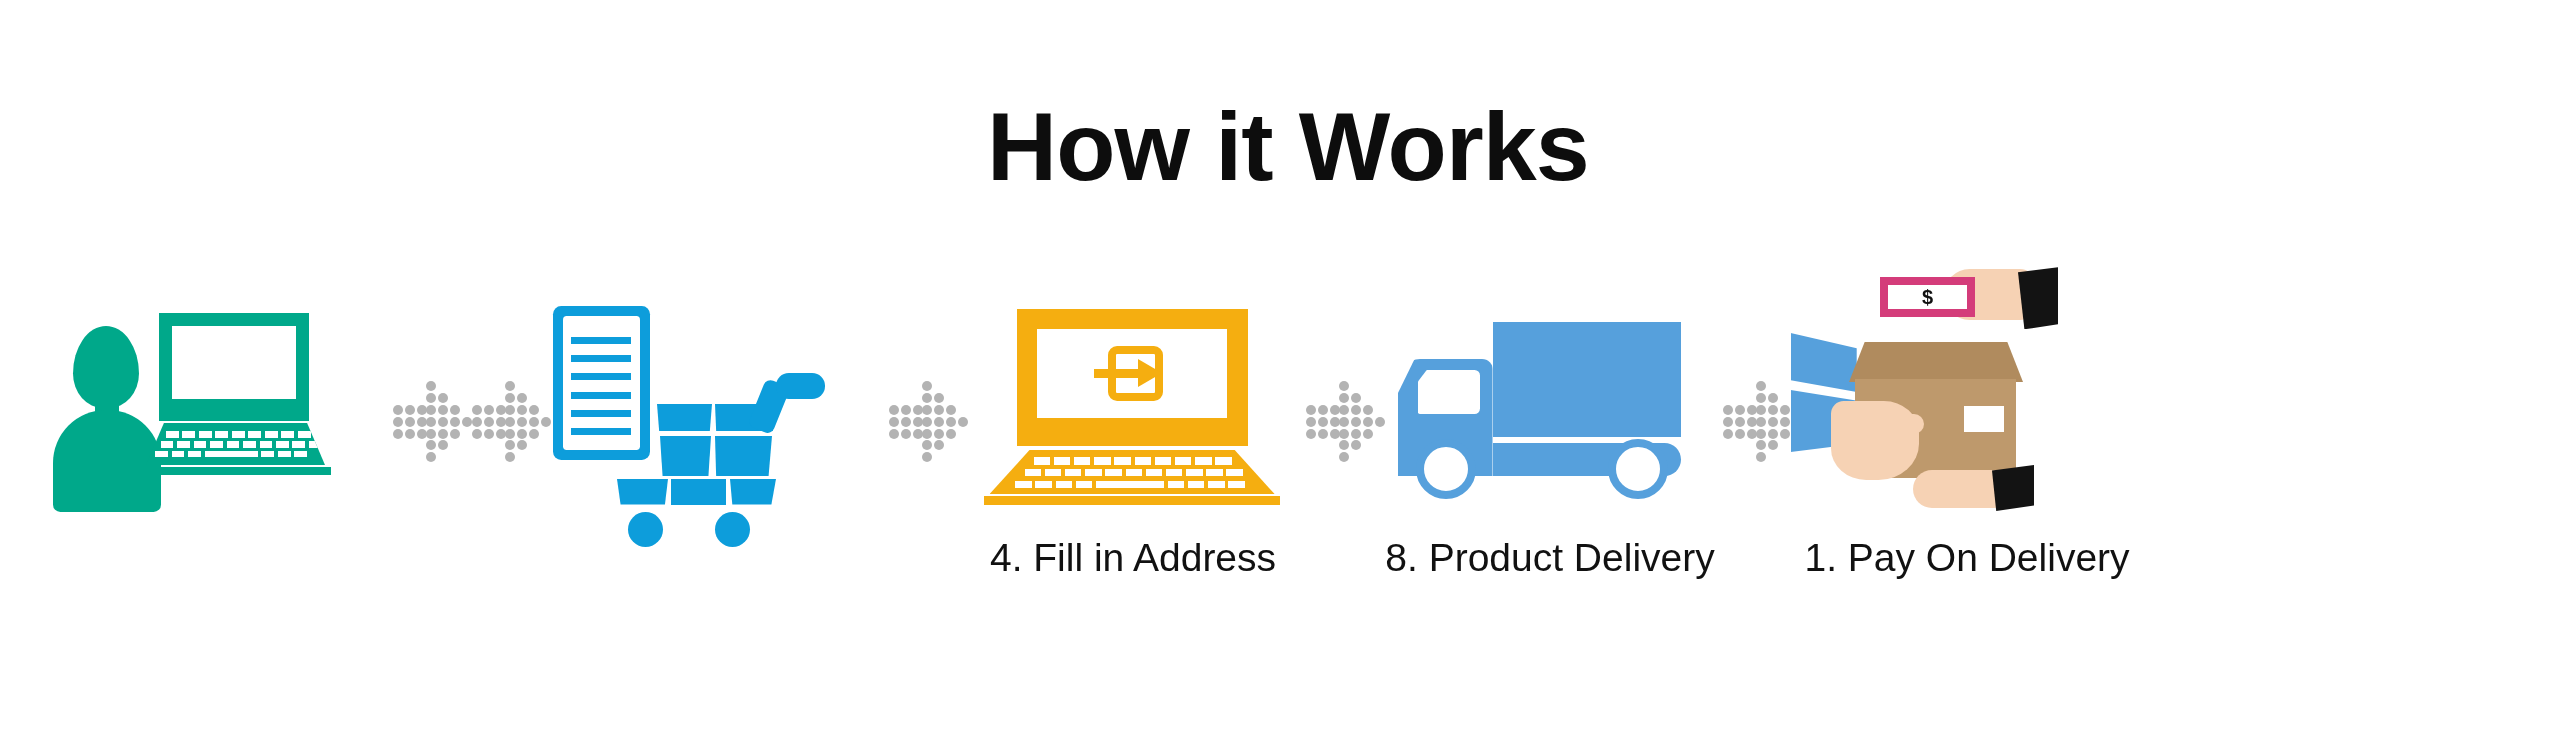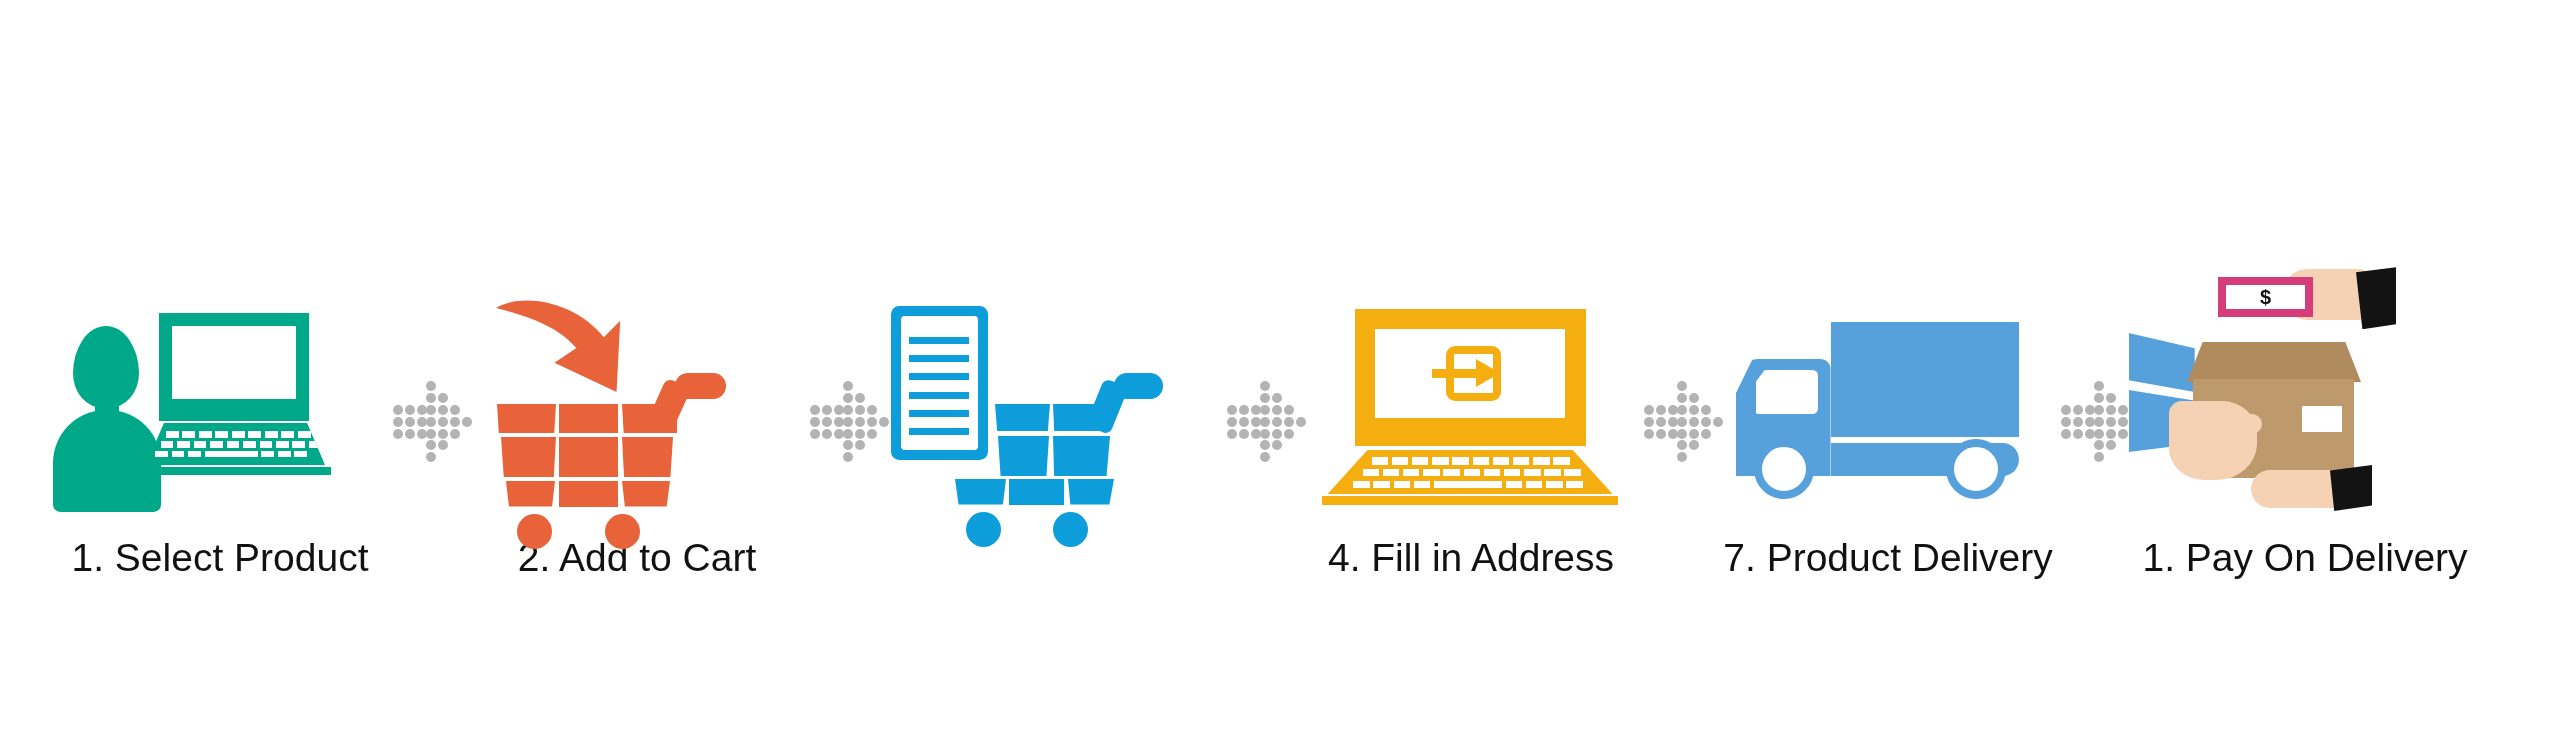--- a/index.html
+++ b/index.html
@@ -295,20 +295,21 @@
     display:flex;align-items:center;justify-content:center;
     font-size:20px;font-weight:700;color:#111;
     line-height:1;
   }
 </style>
 </head>
 <body>
 
 <div class="page">
 
+  <div class="title">How it Works</div>
 
   <div class="steps">
 
     <div class="step">
       <div class="art">
         <div class="s1" style="--teal:#00a88a">
           <div class="head"></div>
           <div class="neck"></div>
           <div class="body"></div>
           <div class="lid"></div>
@@ -343,21 +344,20 @@
               <span class="key" style="width:12.8px"></span>
                 <span class="key" style="width:53px"></span>
               <span class="key" style="width:12.8px"></span>
                 <span class="key" style="width:12.8px"></span>
               <span class="key" style="width:12.8px"></span>
             </div>
           </div>
           <div class="base"></div>
         </div>
       </div>
-      <div class="caption">1. Select Product</div>
     </div>
 
     <div class="sep">
       <div class="dotgrid">
         <span class="dot" style="left:33px;top:0px"></span>
         <span class="dot" style="left:33px;top:12px"></span>
           <span class="dot" style="left:45px;top:12px"></span>
         <span class="dot" style="left:0px;top:24px"></span>
           <span class="dot" style="left:12px;top:24px"></span>
         <span class="dot" style="left:24px;top:24px"></span>
@@ -376,48 +376,20 @@
         <span class="dot" style="left:24px;top:48px"></span>
           <span class="dot" style="left:33px;top:48px"></span>
         <span class="dot" style="left:45px;top:48px"></span>
           <span class="dot" style="left:57px;top:48px"></span>
         <span class="dot" style="left:33px;top:59px"></span>
           <span class="dot" style="left:45px;top:59px"></span>
         <span class="dot" style="left:33px;top:71px"></span>
       </div>
     </div>
 
-    <div class="step">
-      <div class="art">
-        <div class="cartwrap s2" style="--c:#e8633a">
-          <svg class="arrow" viewBox="0 0 170 126">
-            <path d="M4 12 C 34 -6, 92 6, 122 44 L 140 26 L 136 104 L 68 72 L 92 56 C 70 30, 34 20, 4 12 Z" fill="#e8633a"></path>
-          </svg>
-
-          <div class="cbar" style="left:29px;top:102px;width:59px;height:29px;clip-path:polygon(0 0,100% 0,97% 100%,3% 100%)"></div>
-          <div class="cbar" style="left:91px;top:102px;width:59px;height:29px;"></div>
-          <div class="cbar" style="left:154px;top:102px;width:55px;height:29px;clip-path:polygon(0 0,100% 0,100% 100%,3% 100%)"></div>
-
-          <div class="cbar" style="left:33px;top:135px;width:55px;height:40px;clip-path:polygon(0 0,100% 0,96% 100%,5% 100%)"></div>
-          <div class="cbar" style="left:91px;top:135px;width:59px;height:40px;"></div>
-          <div class="cbar" style="left:154px;top:135px;width:51px;height:40px;clip-path:polygon(0 0,100% 0,95% 100%,4% 100%)"></div>
-
-          <div class="cbar" style="left:38px;top:179px;width:49px;height:25.6px;clip-path:polygon(0 0,100% 0,94% 100%,6% 100%)"></div>
-          <div class="cbar" style="left:91px;top:179px;width:59px;height:25.6px;"></div>
-          <div class="cbar" style="left:154px;top:179px;width:48px;height:25.6px;clip-path:polygon(0 0,100% 0,93% 100%,6% 100%)"></div>
-
-          <div class="chandle" style="left:187px;top:79px;width:27.4px;height:51px;transform:rotate(24deg);border-radius:7.3px"></div>
-          <div class="chandle" style="left:207px;top:71px;width:51px;height:25.6px;border-radius:12.8px"></div>
-
-          <div class="cwheel" style="left:49px;top:212px;width:35px;height:35px"></div>
-          <div class="cwheel" style="left:137px;top:212px;width:35px;height:35px"></div>
-        </div>
-      </div>
-      <div class="caption">2. Add to Cart</div>
-    </div>
 
     <div class="sep">
       <div class="dotgrid">
         <span class="dot" style="left:33px;top:0px"></span>
         <span class="dot" style="left:33px;top:12px"></span>
           <span class="dot" style="left:45px;top:12px"></span>
         <span class="dot" style="left:0px;top:24px"></span>
           <span class="dot" style="left:12px;top:24px"></span>
         <span class="dot" style="left:24px;top:24px"></span>
           <span class="dot" style="left:33px;top:24px"></span>
@@ -585,21 +557,21 @@
       <div class="art">
         <div class="s1 s5" style="--tblue:#56a0dc">
           <div class="cargo"></div>
           <div class="chassis"></div>
           <div class="cab"></div>
           <div class="window"></div>
           <div class="wheel" style="left:35px;top:137px"></div>
           <div class="wheel" style="left:227px;top:137px"></div>
         </div>
       </div>
-      <div class="caption">7. Product Delivery</div>
+      <div class="caption">8. Product Delivery</div>
     </div>
 
     <div class="sep">
       <div class="dotgrid">
         <span class="dot" style="left:33px;top:0px"></span>
         <span class="dot" style="left:33px;top:12px"></span>
           <span class="dot" style="left:45px;top:12px"></span>
         <span class="dot" style="left:0px;top:24px"></span>
           <span class="dot" style="left:12px;top:24px"></span>
         <span class="dot" style="left:24px;top:24px"></span>

